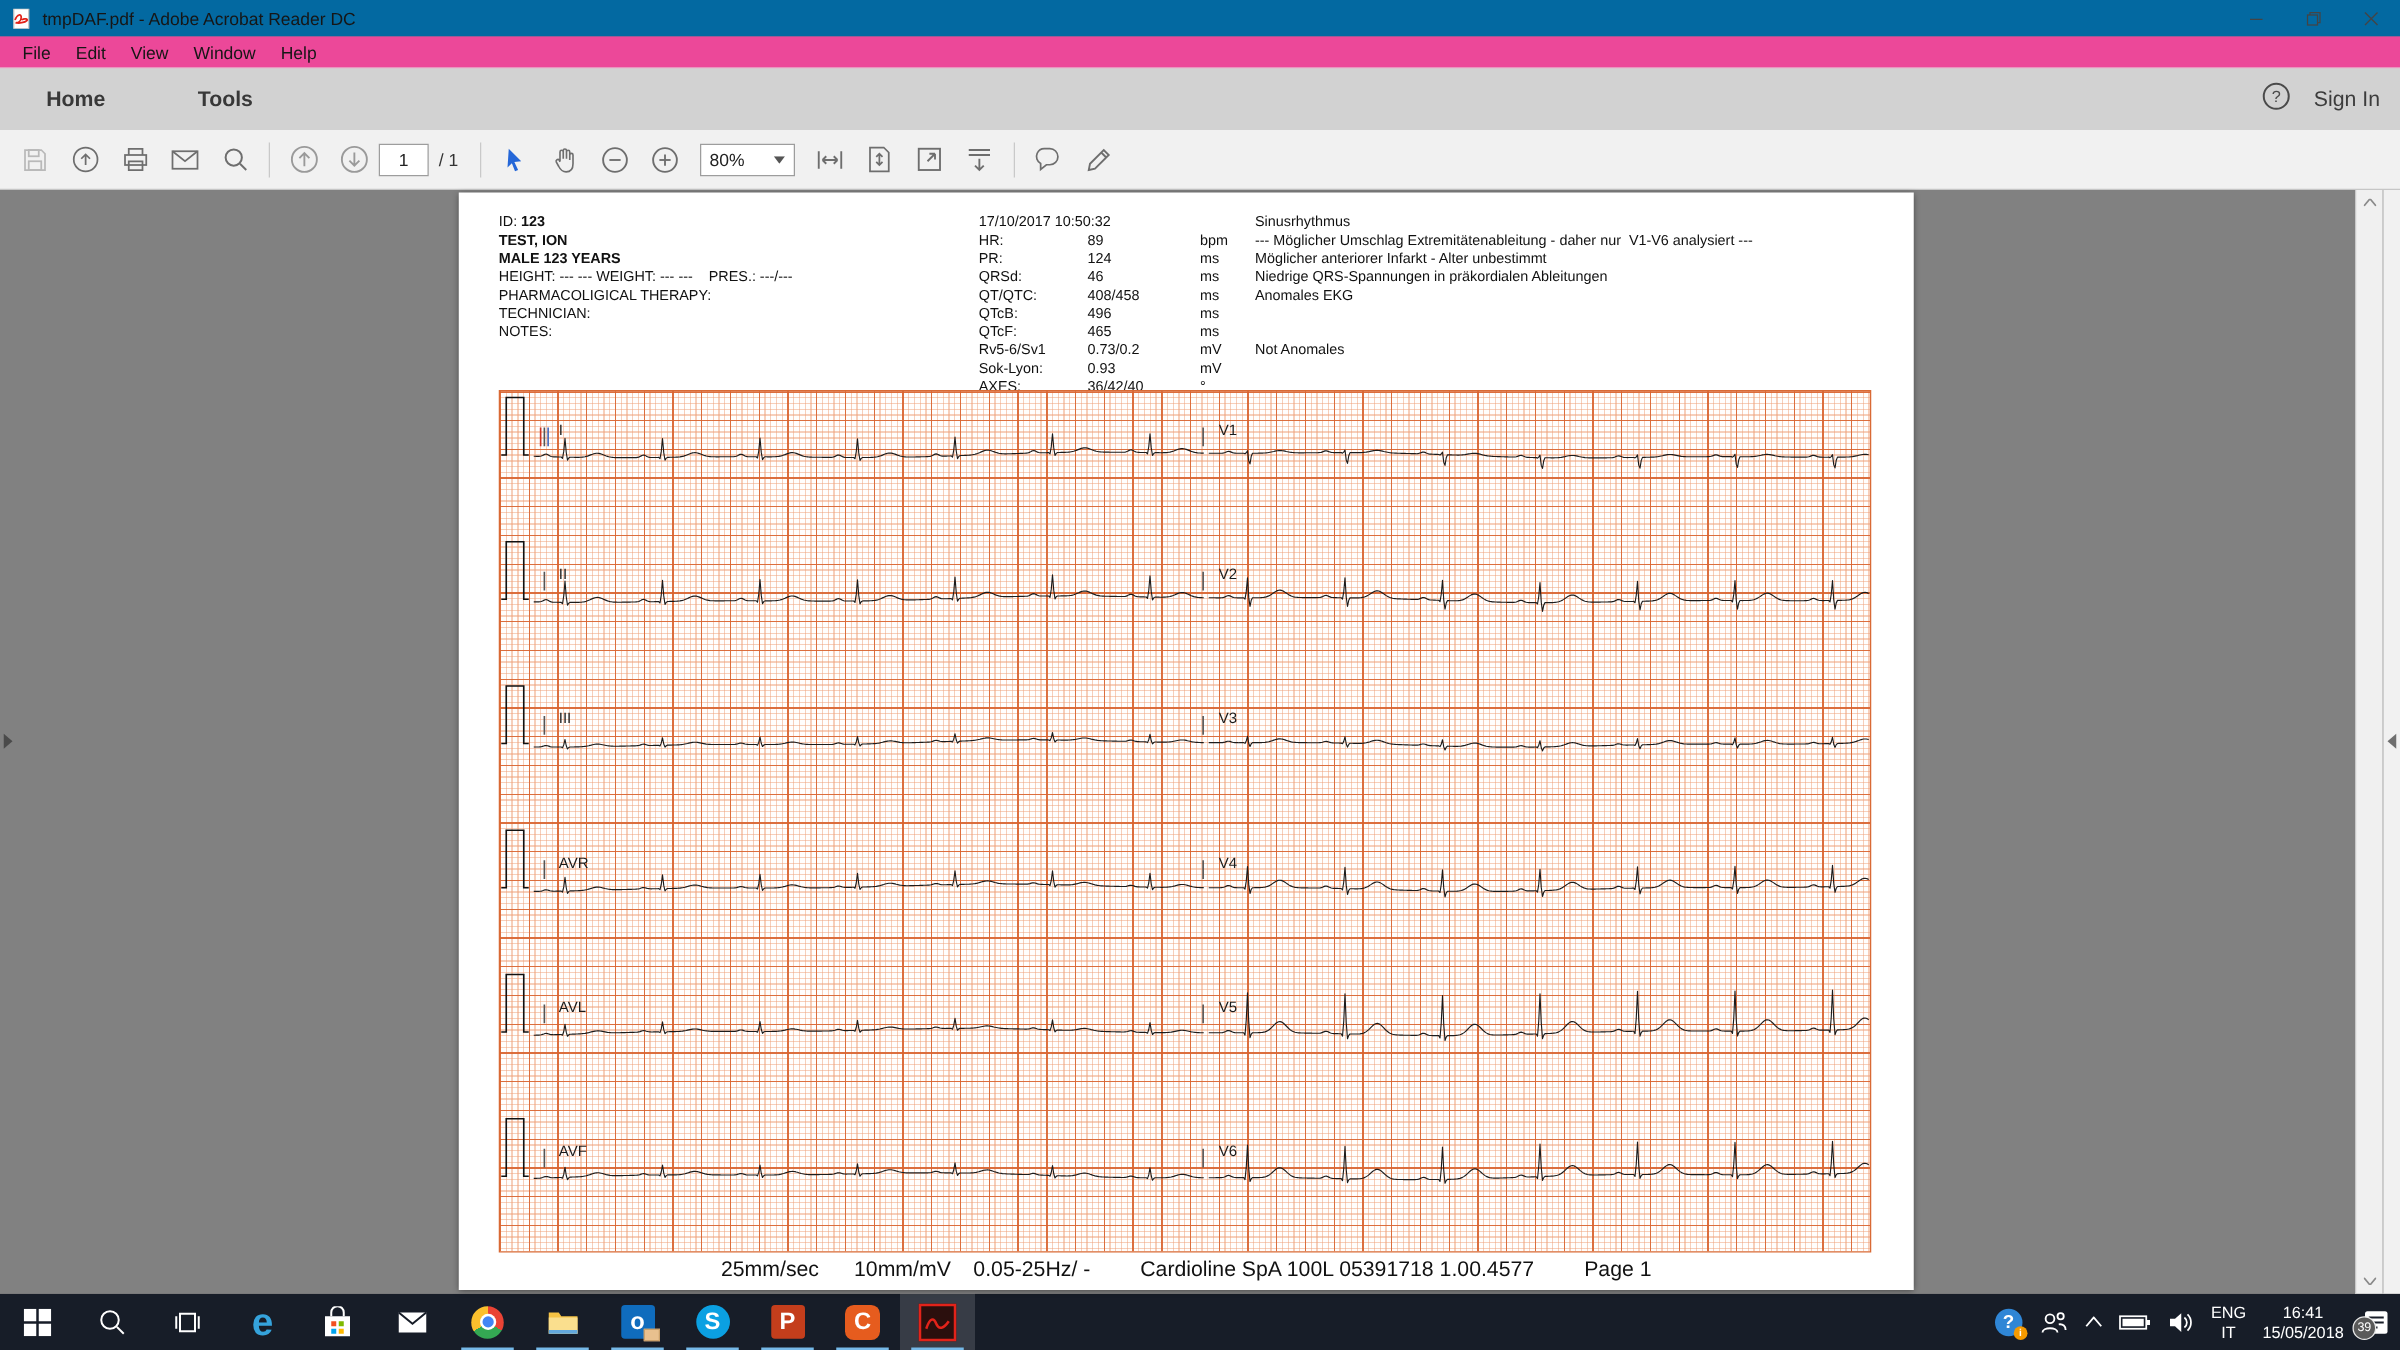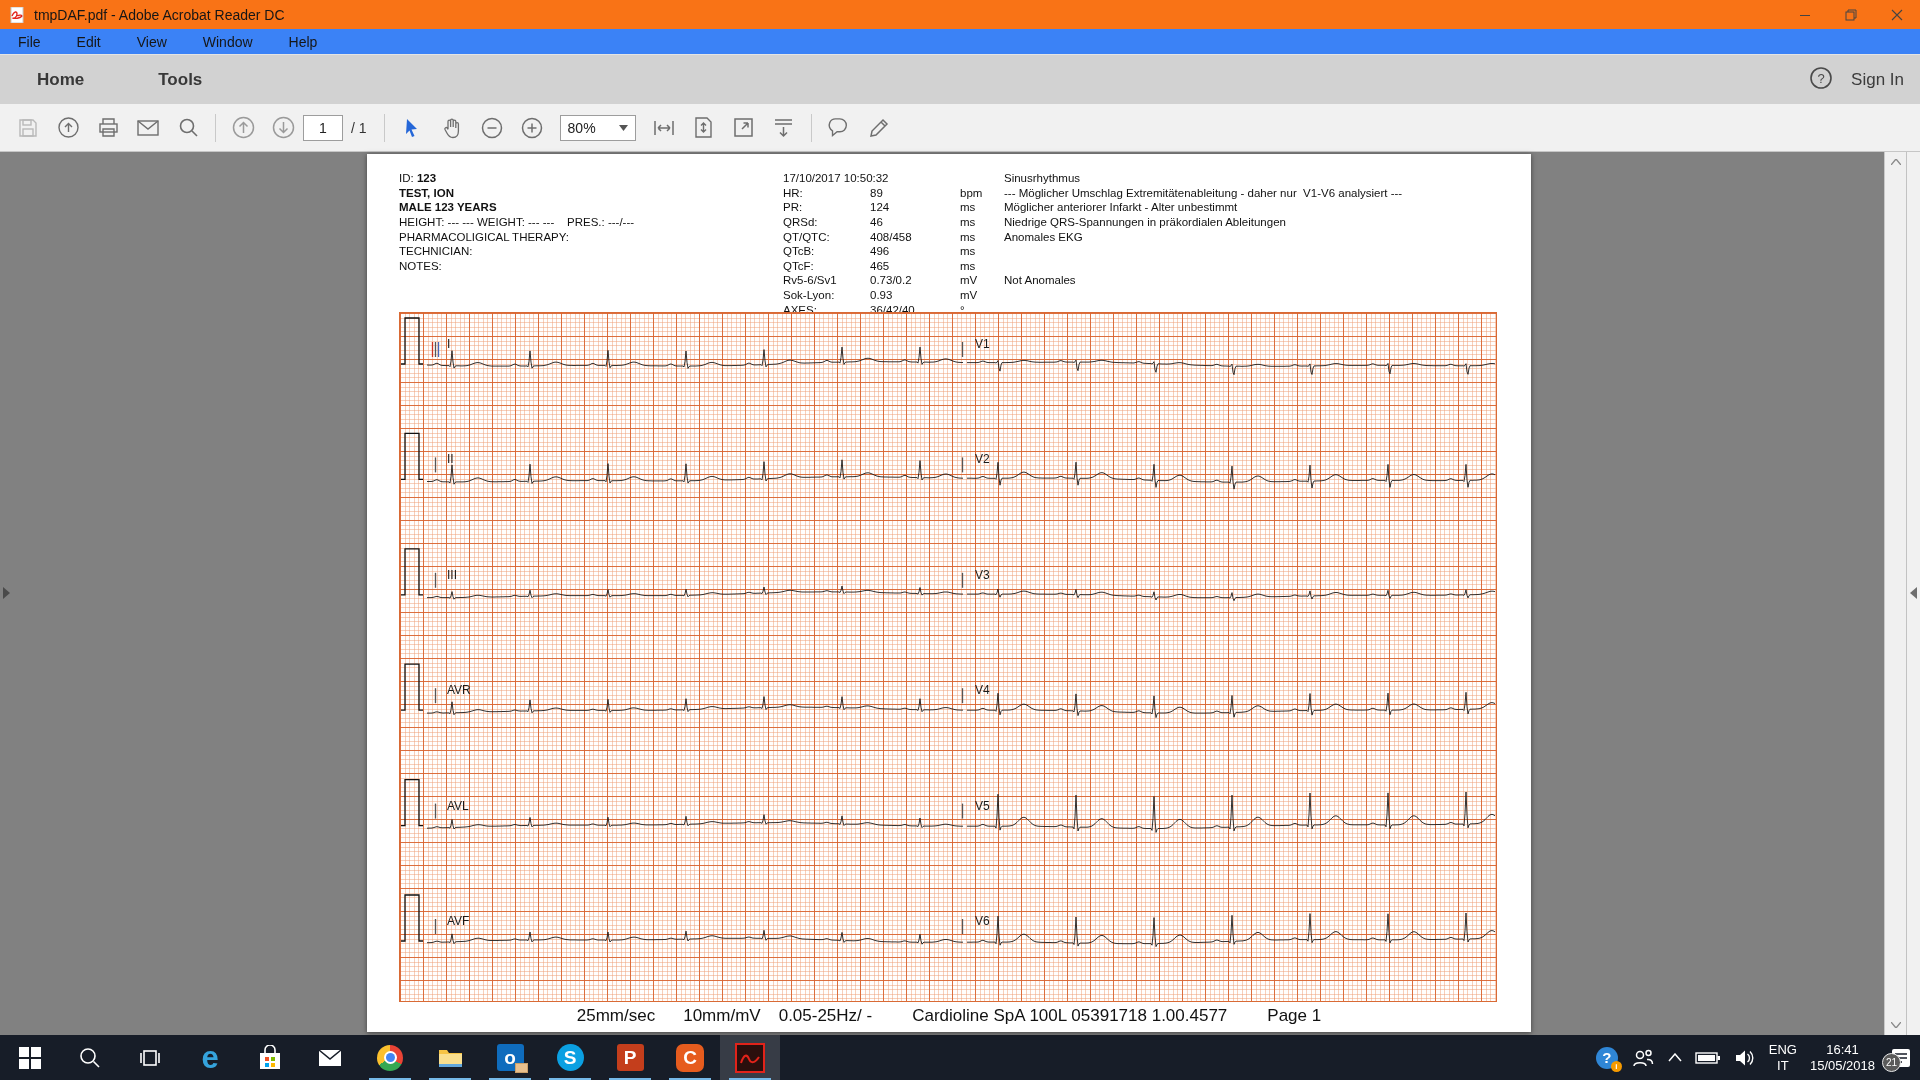--- a/index.html
+++ b/index.html
@@ -1,28 +1,28 @@
 <!DOCTYPE html>
 <html><head>
 <meta charset="utf-8">
 <style>
   * { margin:0; padding:0; box-sizing:border-box; }
   html,body { width:1920px; height:1080px; overflow:hidden;
     font-family:"Liberation Sans", sans-serif; background:#818181; }
 
   
-  .titlebar { height:29px; background:#f97316; display:flex; align-items:center; position:relative; }
+  .titlebar { height:29px; background:#0369a1; display:flex; align-items:center; position:relative; }
   .titlebar .appicon { width:16px; height:16px; margin:0 8px 0 10px; }
   .titlebar .title { font-size:14px; color:#161616; }
   .win-controls { position:absolute; right:0; top:0; height:29px; display:flex; }
   .win-btn { width:46px; height:29px; display:flex; align-items:center; justify-content:center; }
 
   
-  .menubar { height:26px; background:#3b82f6; border-bottom:1px solid #e4e4e4;
-    display:flex; align-items:center; padding-left:8px;gap:16px; }
+  .menubar { height:26px; background:#ec4899; border-bottom:1px solid #e4e4e4;
+    display:flex; align-items:center; padding-left:8px; }
   .menu-item { font-size:14px; color:#161616; padding:3px 10px; }
 
   
   .tabbar { height:49px; background:#d2d2d2; display:flex; align-items:stretch; position:relative; }
   .nav-tab { font-size:17px; font-weight:700; color:#383838; padding:0 37px;
     display:flex; align-items:center; }
   .doc-tab { width:268px; margin-top:7px; margin-left:58px; background:#e0e0e0;
     border:1px solid #b9b9b9; border-bottom:none; border-radius:2px 2px 0 0;
     display:flex; align-items:center; justify-content:center; position:relative;
     font-size:14px; color:#2e2e2e; }
@@ -521,16 +521,16 @@
     </div>
     <div class="clock">
       <div>16:41</div>
       <div>15/05/2018</div>
     </div>
     <div class="notif">
       <svg width="22" height="22" viewBox="0 0 22 22">
           <rect x="2" y="2" width="18" height="18" rx="2" fill="#fff"></rect>
           <path d="M5 7 H17 M5 11 H17 M5 15 H12" stroke="#171d28" stroke-width="1.6"></path>
         </svg>
-      <div class="notif-badge">21</div>
+      <div class="notif-badge">39</div>
     </div>
   </div>
 </div>
 
 </body></html>

